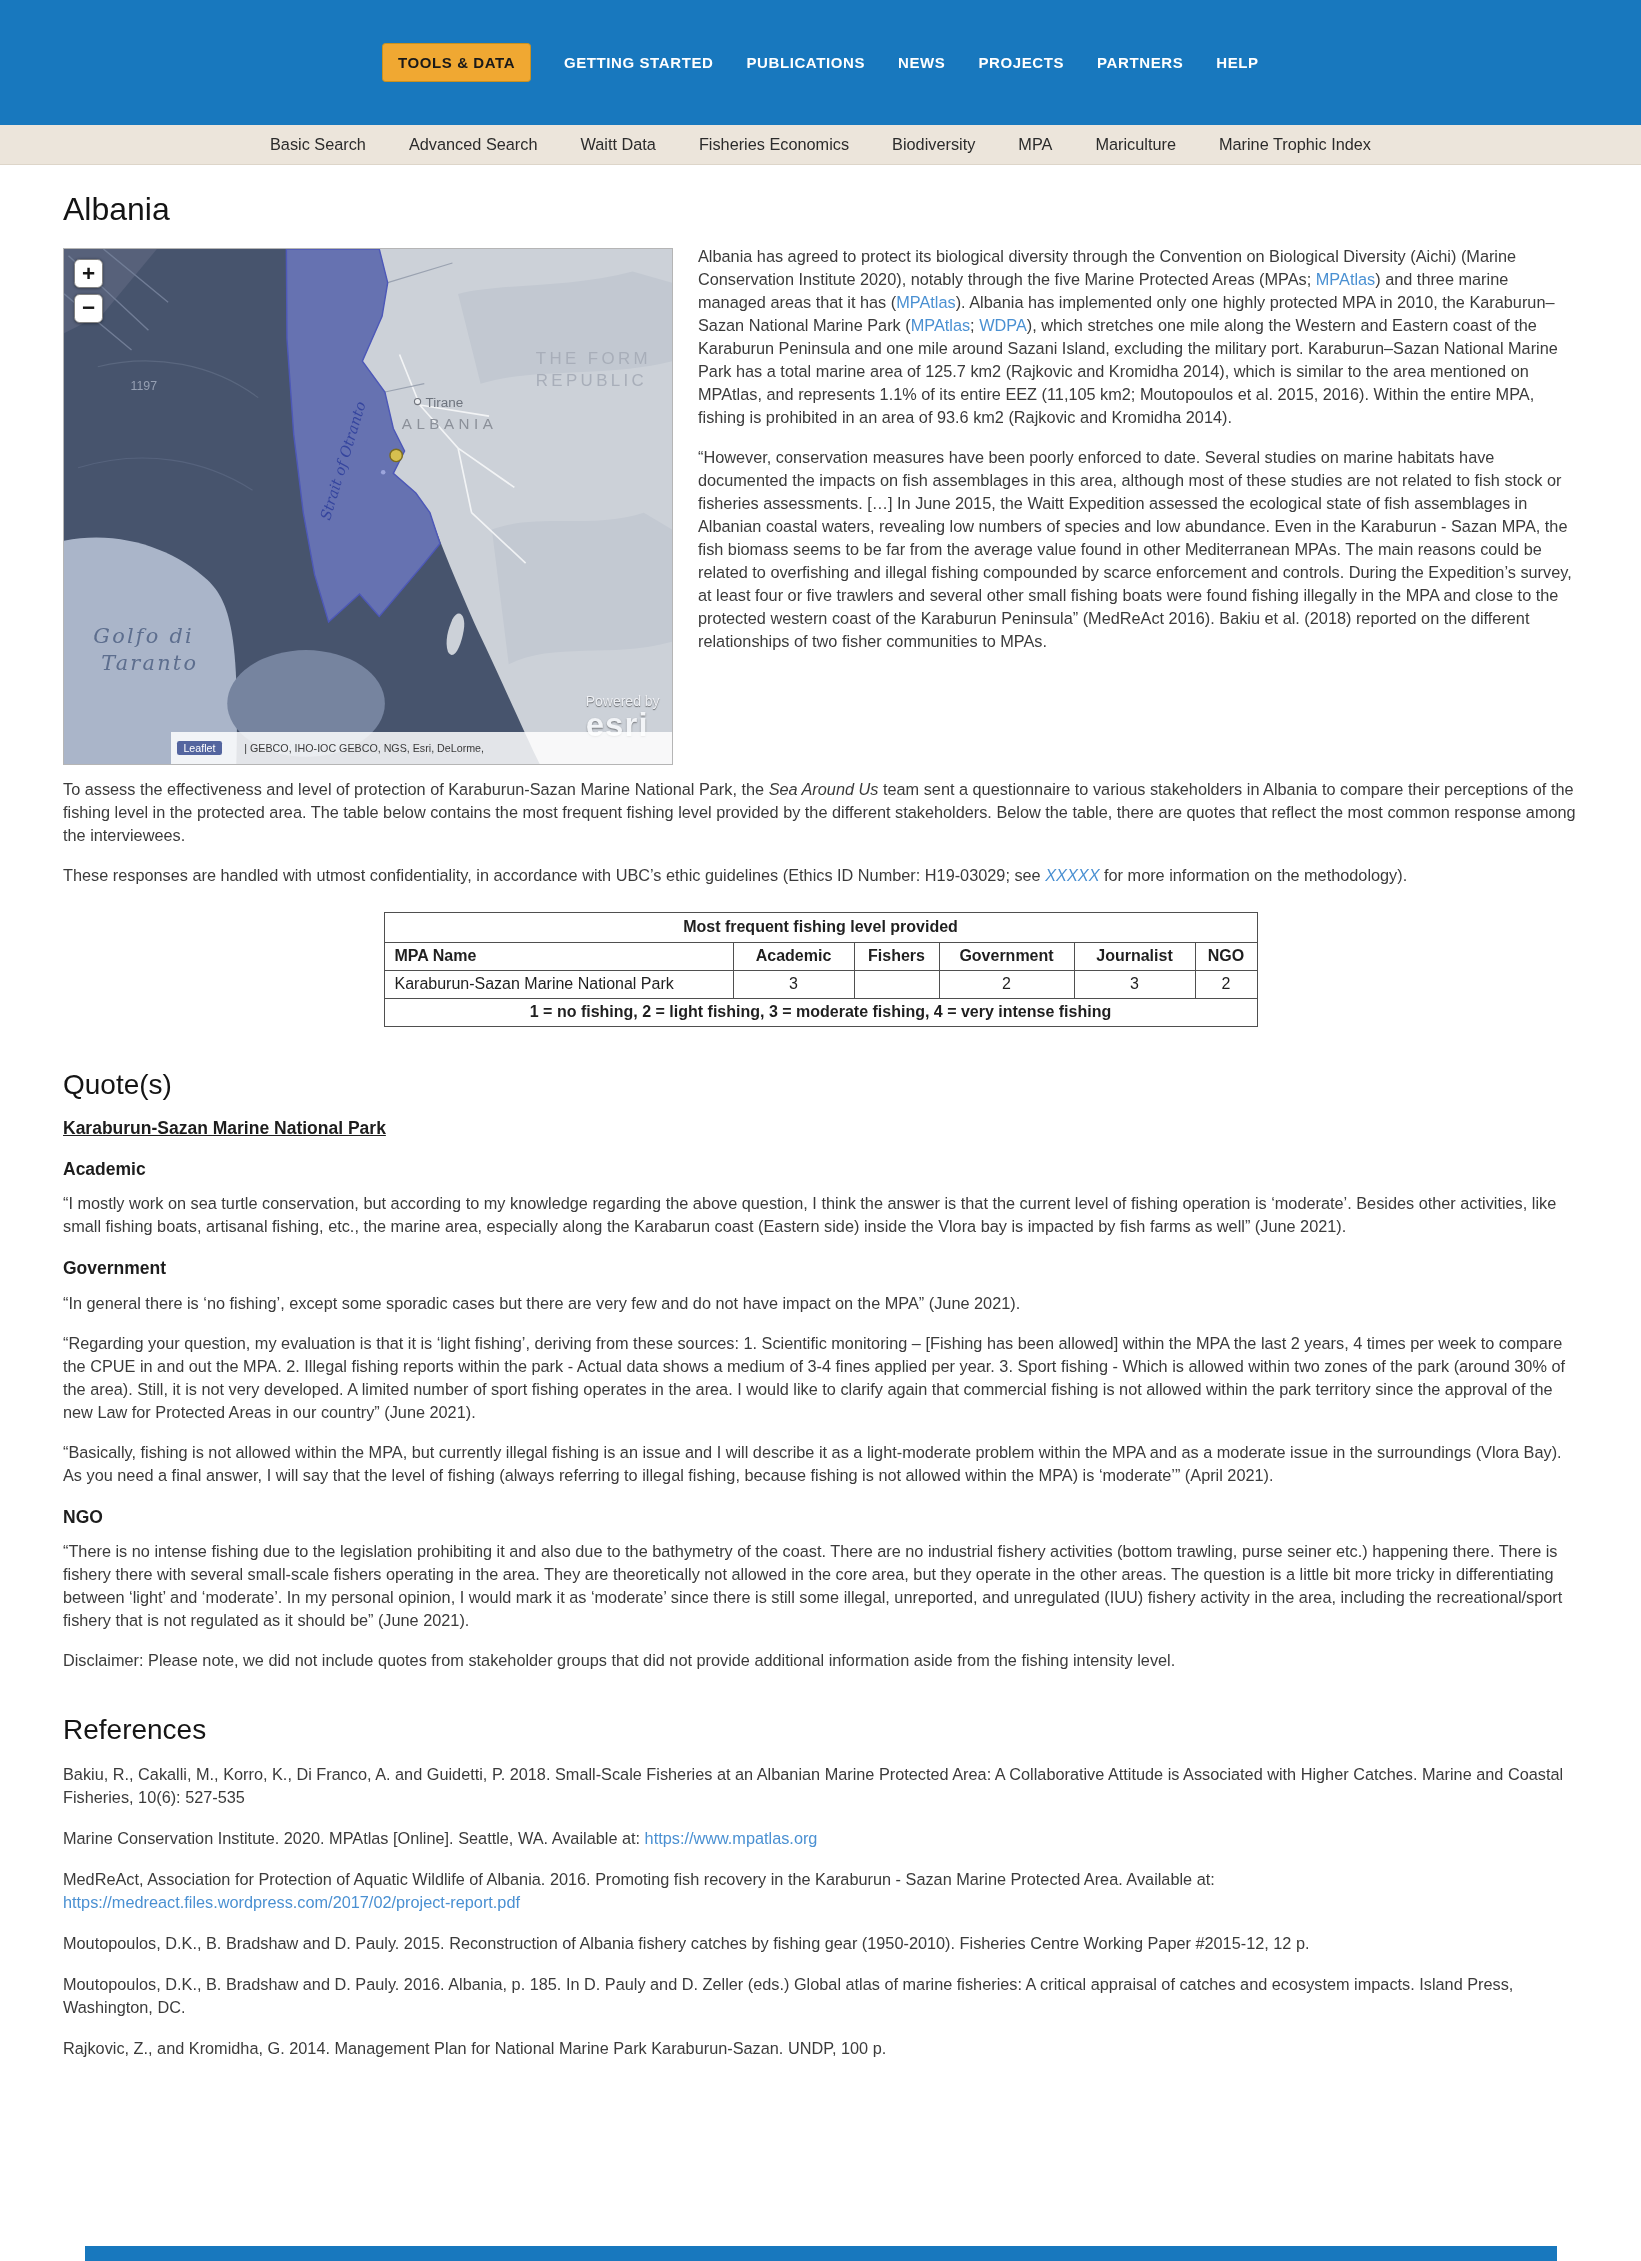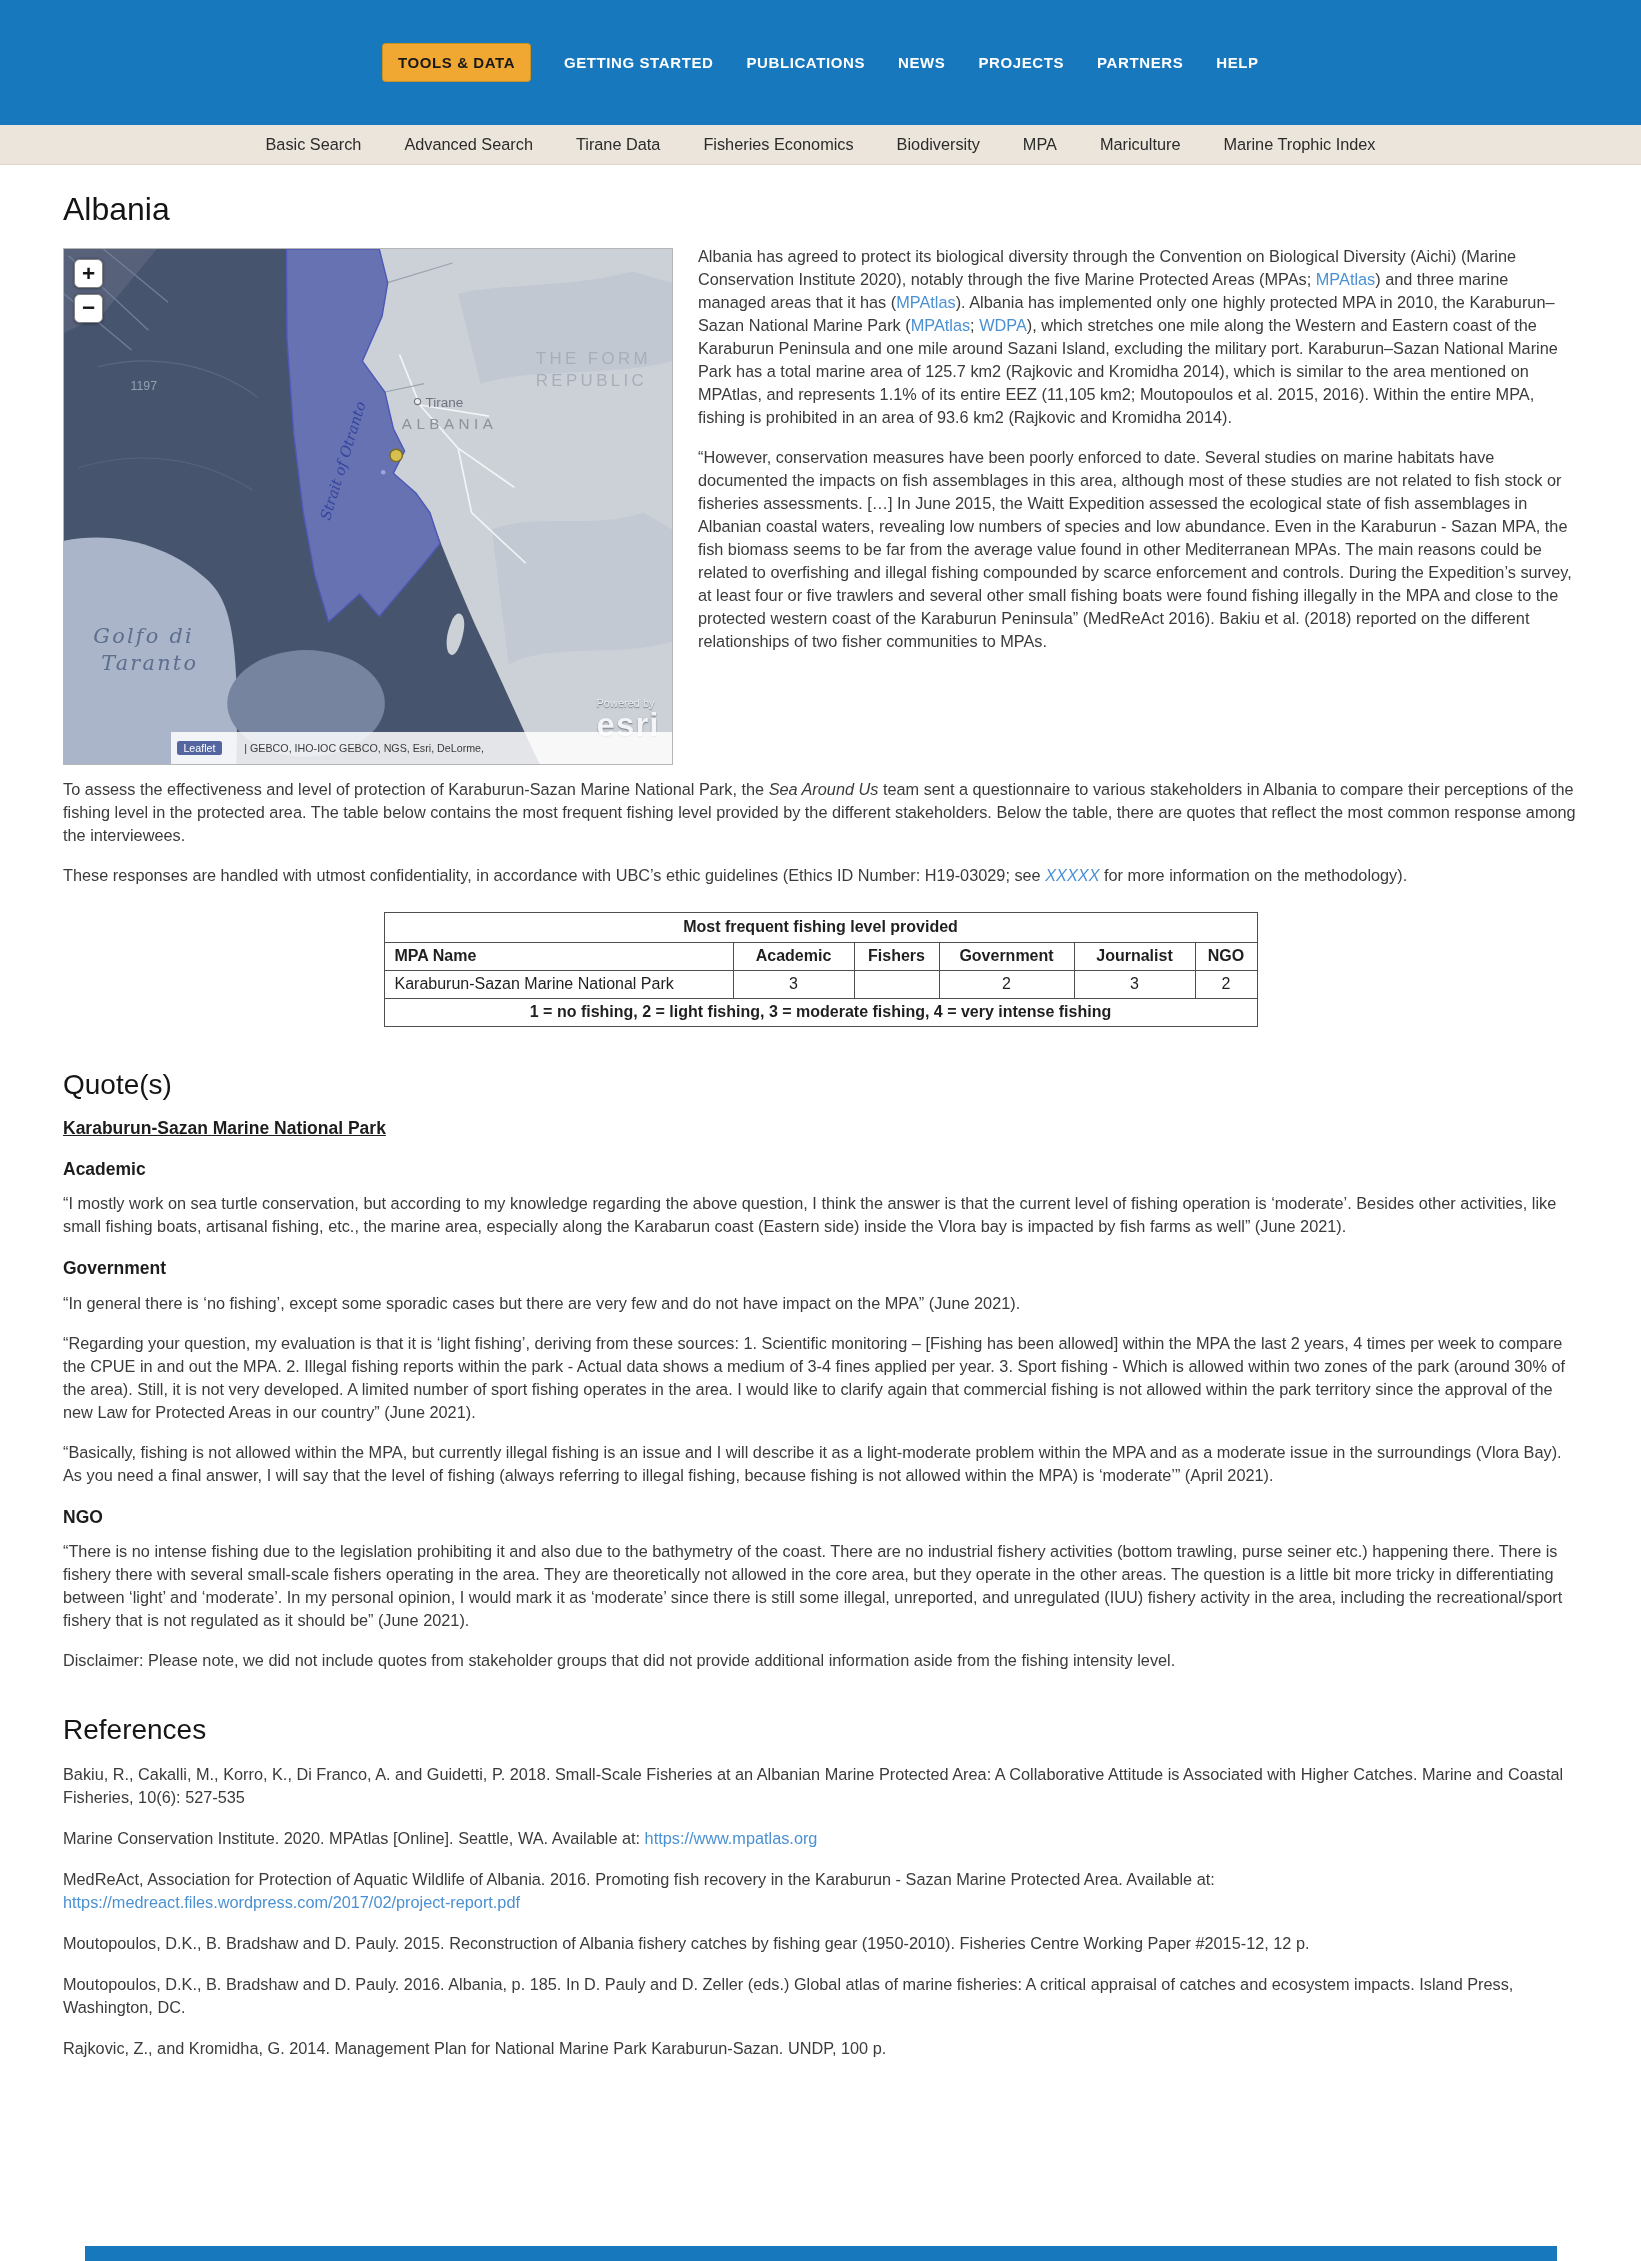--- a/index.html
+++ b/index.html
@@ -18,21 +18,21 @@
   
   .content{padding:0 63px 68px}
   h1.page-title{font-size:32px;font-weight:500;color:#141414;margin:26px 0 17px}
   .map-wrap{float:left;width:610px;height:517px;border:0.6px solid #b5b5b5;position:relative;margin:3.4px 25px 12.4px 0;overflow:hidden;background:#47546d}
   .map-wrap svg{display:block;width:100%;height:100%}
   .zoom-ctl{position:absolute;top:10px;left:10px;display:flex;flex-direction:column;gap:5.6px}
   .zoom-btn{width:29px;height:29px;background:#ffffff;border:1.1px solid #828282;border-radius:5.6px;
     font-size:22.5px;font-weight:700;color:#161616;display:flex;align-items:center;justify-content:center;
     box-shadow:0 0.6px 2.8px rgba(0,0,0,.35);cursor:pointer;line-height:1}
   .esri{position:absolute;right:12.4px;bottom:24px}
-  .powered{font-size:11px;color:#edeff3;text-shadow:0 0.6px 1.1px rgba(0,0,0,.5)}
+  .powered{font-size:14px;color:#edeff3;text-shadow:0 0.6px 1.1px rgba(0,0,0,.5)}
   .esri-word{font-size:33px;font-weight:700;color:#f2f4f7;letter-spacing:1.1px;line-height:.95;text-shadow:0 1.1px 1.7px rgba(0,0,0,.45)}
   .attrib{position:absolute;left:107px;right:0;bottom:0;height:32px;background:rgba(255,255,255,.85);
     display:flex;align-items:center;font-size:10.7px;color:#3a3a3a;padding:0 5.6px;gap:22px;white-space:nowrap;overflow:hidden}
   .leaflet-chip{background:#54659f;color:#ffffff;padding:1.1px 6.8px;border-radius:2.3px;font-size:10.7px;cursor:pointer}
   p.body-text{font-size:16.3px;line-height:23px;margin:0 0 17px;color:#3b3b3b}
   .clearfix{clear:both}
   .seg-plain{}
   .seg-link{color:#4a90d2}
   .seg-italic{font-style:italic}
   .seg-link-italic{color:#4a90d2;font-style:italic}
@@ -59,21 +59,21 @@
   <a class="top-item">PUBLICATIONS</a>
   <a class="top-item">NEWS</a>
   <a class="top-item">PROJECTS</a>
   <a class="top-item">PARTNERS</a>
   <a class="top-item">HELP</a>
 </header>
 
 <nav class="sub-nav">
   <a class="sub-item">Basic Search</a>
   <a class="sub-item">Advanced Search</a>
-  <a class="sub-item">Tirane Data</a>
+  <a class="sub-item">Waitt Data</a>
   <a class="sub-item">Fisheries Economics</a>
   <a class="sub-item">Biodiversity</a>
   <a class="sub-item">MPA</a>
   <a class="sub-item">Mariculture</a>
   <a class="sub-item">Marine Trophic Index</a>
 </nav>
 
 <main class="content">
 
   <h1 class="page-title">Albania</h1>

